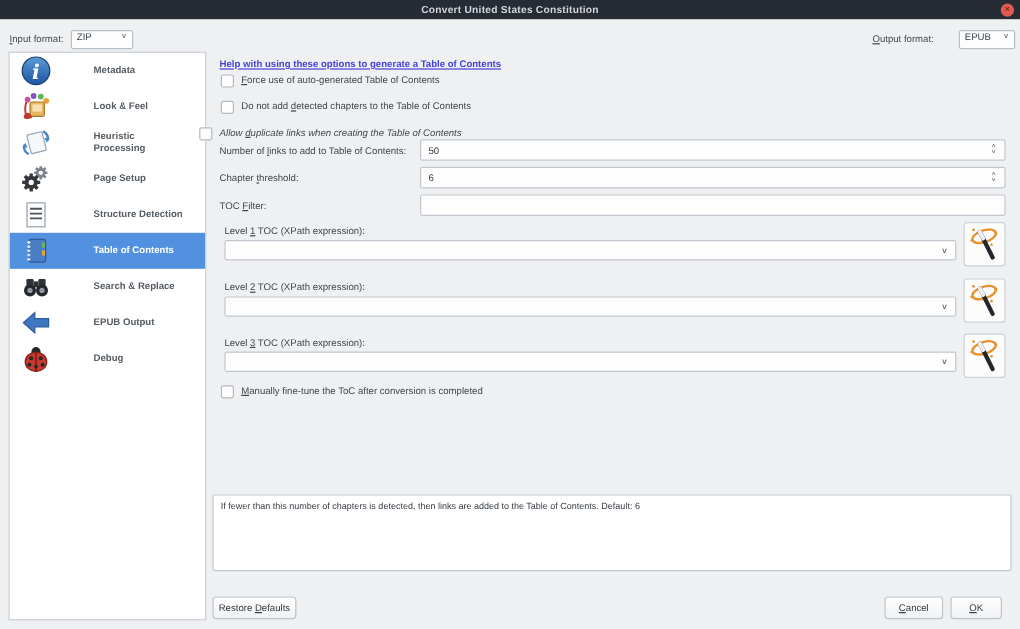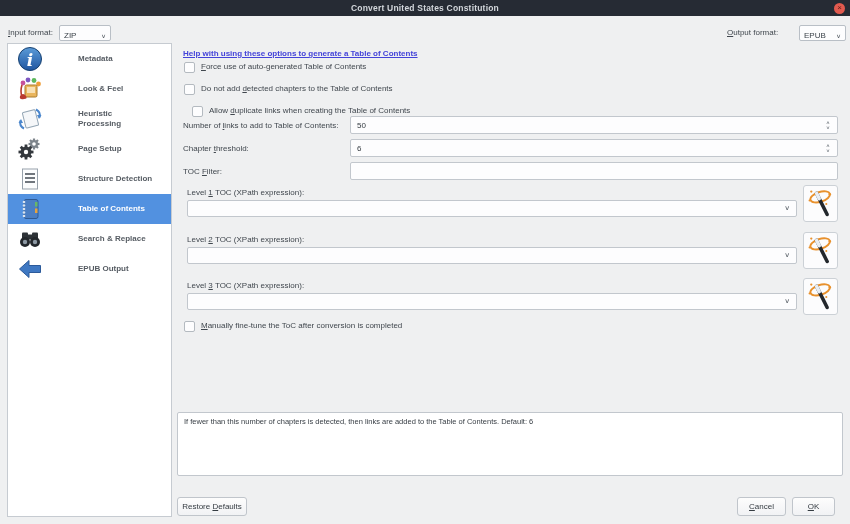--- a/index.html
+++ b/index.html
@@ -17,21 +17,21 @@
   .titlebar .title { color:#d3d7dc; font-size:8.5px; font-weight:600; letter-spacing:.2px; }
   .close-btn {
     position:absolute; right:5px; top:2.5px; width:11px; height:11px; border-radius:50%;
     background:#e15a4f; color:#5d1d16; font-size:8px; line-height:10px; text-align:center;
     cursor:default;
   }
   
   .fmt-label { position:absolute; top:28px; font-size:8px; color:#40474e; }
   .combo {
     position:absolute; background:#fdfdfe; border:1px solid #b9bfc6; border-radius:2px;
-    display:flex; align-items:flex-end; padding:0 4px; font-size:8px; color:#3c434a;
+    display:flex; align-items:flex-start; padding:0 4px; font-size:8px; color:#3c434a;
   }
   .combo .chev { margin-left:auto; font-size:7px; color:#5d646b; transform:scaleY(.8); }
   
   .sidebar {
     position:absolute; left:7px; top:43px; width:165px; height:474px;
     background:#ffffff; border:1px solid #c6cbd1; overflow:hidden;
   }
   .side-item { display:flex; align-items:center; padding:2px 0 2px 9px; min-height:28px; }
   .side-item .ic { width:26px; height:26px; flex:0 0 26px; }
   .side-item .side-label {
@@ -211,33 +211,48 @@
     <span class="side-label">Search &amp; Replace</span>
   </div>
 
   <div class="side-item">
     <svg class="ic" viewBox="0 0 26 26">
       <path d="M2.5 13 L12 4.5 V9.5 H23.5 V16.5 H12 V21.5 Z" fill="#3f78c2" stroke="#2c5a9a"></path>
     </svg>
     <span class="side-label">EPUB Output</span>
   </div>
 
+  <div class="side-item">
+    <svg class="ic" viewBox="0 0 26 26">
+      <circle cx="13" cy="7" r="3.8" fill="#24282d"></circle>
+      <ellipse cx="13" cy="15.5" rx="9" ry="8" fill="#c43a2e" stroke="#801f16"></ellipse>
+      <line x1="13" y1="8" x2="13" y2="23.5" stroke="#801f16" stroke-width="1.4"></line>
+      <g fill="#24282d">
+          <circle cx="9" cy="12.5" r="1.7"></circle>
+          <circle cx="17" cy="12.5" r="1.7"></circle>
+          <circle cx="7.5" cy="18" r="1.7"></circle>
+          <circle cx="18.5" cy="18" r="1.7"></circle>
+          <circle cx="13" cy="19.5" r="1.5"></circle>
+        </g>
+    </svg>
+    <span class="side-label">Debug</span>
+  </div>
 </div>
 
 <a class="help-link">Help with using these options to generate a Table of Contents</a>
 
 <div class="cb-row" style="left:184px; top:62px;">
   <div class="cb"></div>
   <span class="cb-label mn"><span></span><span class="u">F</span><span>orce use of auto-generated Table of Contents</span></span>
 </div>
 <div class="cb-row" style="left:184px; top:84px;">
   <div class="cb"></div>
   <span class="cb-label mn"><span>Do not add </span><span class="u">d</span><span>etected chapters to the Table of Contents</span></span>
 </div>
-<div class="cb-row" style="left:192px; top:106px;">
+<div class="cb-row" style="left:166px; top:106px;font-style:italic;">
   <div class="cb"></div>
   <span class="cb-label mn"><span>Allow </span><span class="u">d</span><span>uplicate links when creating the Table of Contents</span></span>
 </div>
 
 <span class="fld-label mn" style="left:183px; top:121px;"><span>Number of </span><span class="u">l</span><span>inks to add to Table of Contents:</span></span>
 <div class="fld" style="left:350px; top:116px; width:488px; height:18px;">
   <span>50</span>
   <div class="spin-arrows">
       <span>∧</span>
       <span>∨</span>

